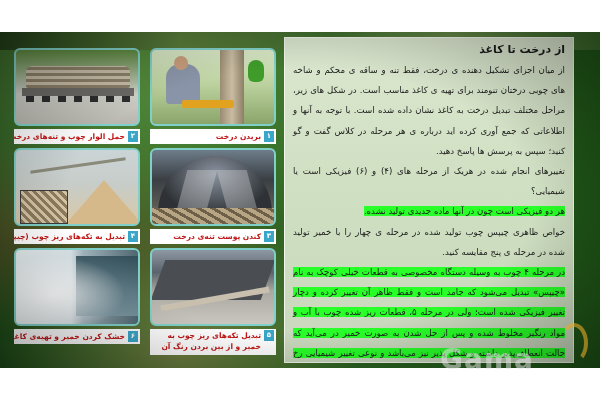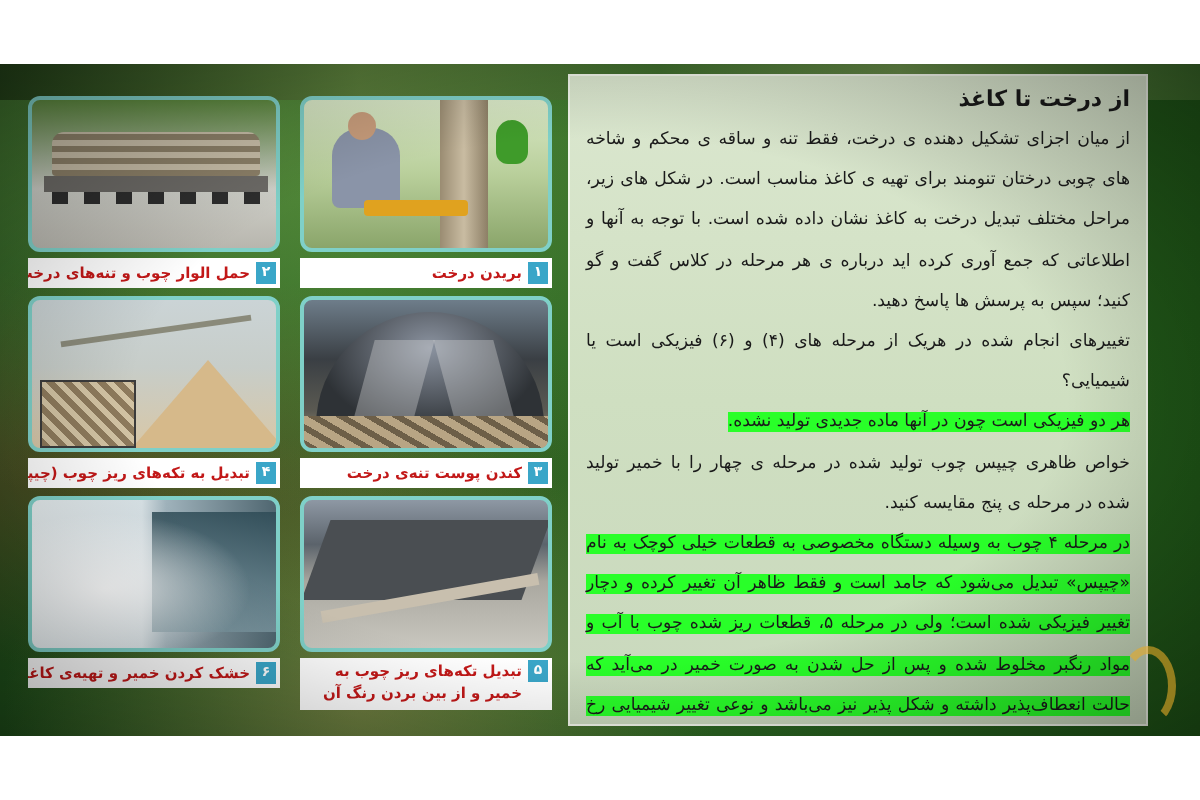--- a/index.html
+++ b/index.html
@@ -191,14 +191,15 @@
     <p>تغییرهای انجام شده در هریک از مرحله های (۴) و (۶) فیزیکی است یا شیمیایی؟</p>
     <p><span class="hl">هر دو فیزیکی است چون در آنها ماده جدیدی تولید نشده.</span></p>
     <p>خواص ظاهری چیپس چوب تولید شده در مرحله ی چهار را با خمیر تولید شده در مرحله ی پنج مقایسه کنید.</p>
     <p><span class="hl">در مرحله ۴ چوب به وسیله دستگاه مخصوصی به قطعات خیلی کوچک به نام «چیپس» تبدیل می‌شود که جامد است و فقط ظاهر آن تغییر کرده و دچار تغییر فیزیکی شده است؛ ولی در مرحله ۵، قطعات ریز شده چوب با آب و مواد رنگبر مخلوط شده و پس از حل شدن به صورت خمیر در می‌آید که حالت انعطاف‌پذیر داشته و شکل پذیر نیز می‌باشد و نوعی تغییر شیمیایی رخ داده است.</span></p>
   </div>
 
   <div class="vignette"></div>
 </div>
 
 <div class="watermark">
+  <span>Gama</span>
   <span class="ring"></span>
 </div>
 
 </body></html>

